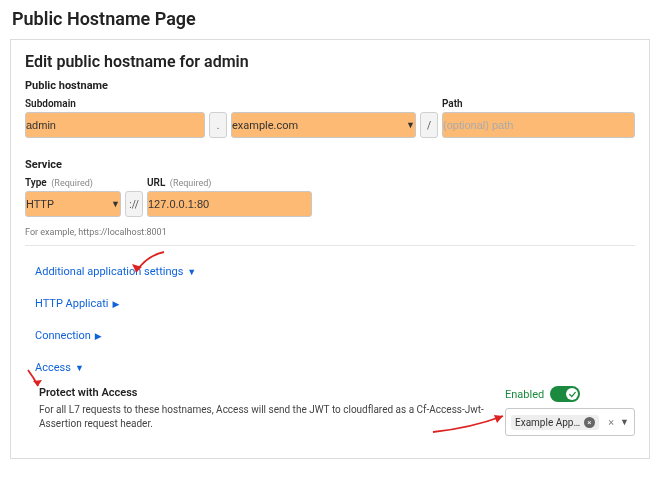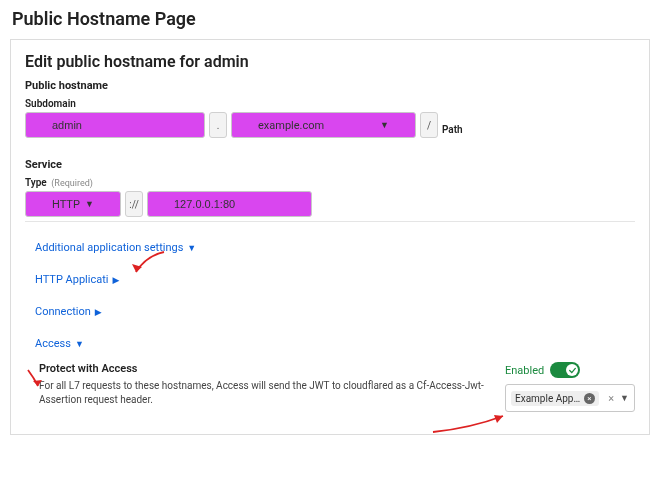--- a/index.html
+++ b/index.html
@@ -49,23 +49,23 @@
   .fieldgroup label .req {
     font-weight: 400;
     color: #888;
     font-size: 9px;
     margin-left: 2px;
   }
   input[type=text], .select {
     height: 26px;
     border: 1px solid #c8c8c8;
     border-radius: 3px;
-    padding: 0 26px;
+    padding: 0 0;
     font-size: 11px;
-    background: #d946ef;
+    background: #fdba74;
     color: #333;
   }
   input[type=text]::placeholder { color: #aaa; }
   .select {
     display: flex;
     align-items: center;
     justify-content: space-between;
     cursor: pointer;
   }
   .joiner {
@@ -196,43 +196,49 @@
     <span class="joiner">.</span>
     <div class="fieldgroup" style="width:185px;">
       <div class="select">
         <span>example.com</span>
         <span class="chev">▼</span>
       </div>
     </div>
     <span class="joiner">/</span>
     <div class="fieldgroup" style="flex:1;">
       <label>Path</label>
+      <input type="text" placeholder="(optional) path" style="">
     </div>
   </div>
 
   <div style="height:18px;"></div>
   <div class="section-label">Service</div>
 
   <div class="row">
     <div class="fieldgroup" style="width:96px;">
       <label>
         <span>Type</span>
         <span class="req">(Required)</span>
       </label>
       <div class="select">
         <span>HTTP</span>
         <span class="chev">▼</span>
       </div>
     </div>
     <span class="joiner">://</span>
     <div class="fieldgroup" style="width:165px;">
+      <label>
+        <span>URL</span>
+        <span class="req">(Required)</span>
+      </label>
       <input type="text" value="127.0.0.1:80" style="">
     </div>
   </div>
 
+  <div class="hint">For example, https://localhost:8001</div>
   <hr class="sep">
 
   <div class="linkline">
     <span>Additional application settings</span>
     <span class="chev">▼</span>
   </div><br>
 
   <div class="linkline">
     <span>HTTP Applicati</span>
     <span class="chev">▶</span>

